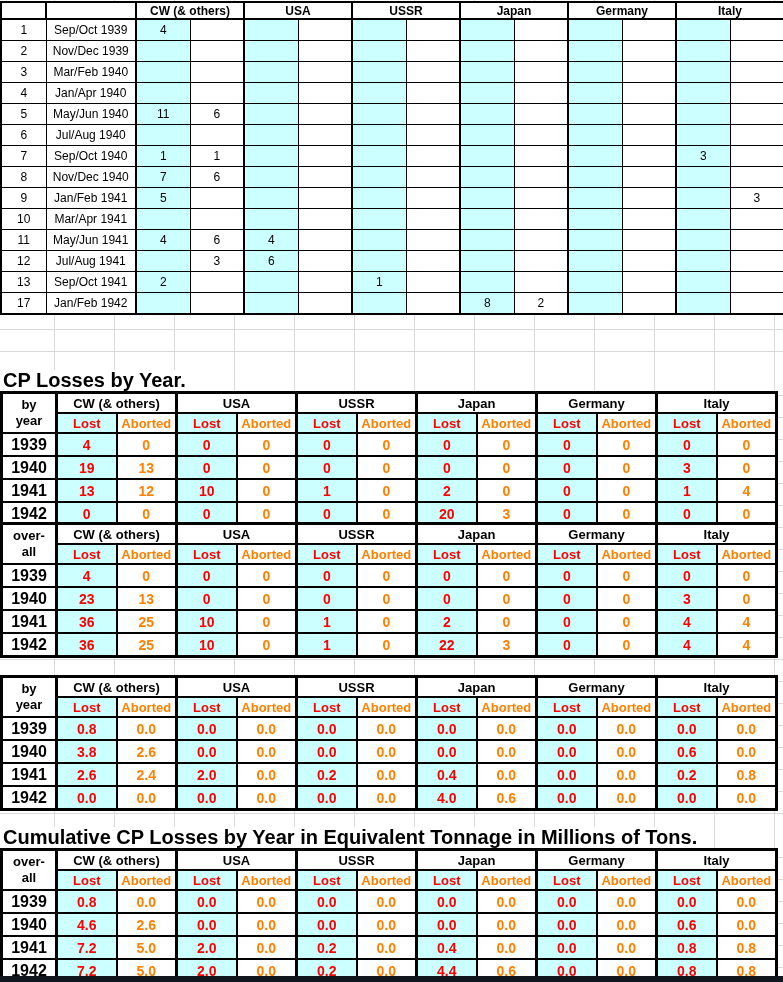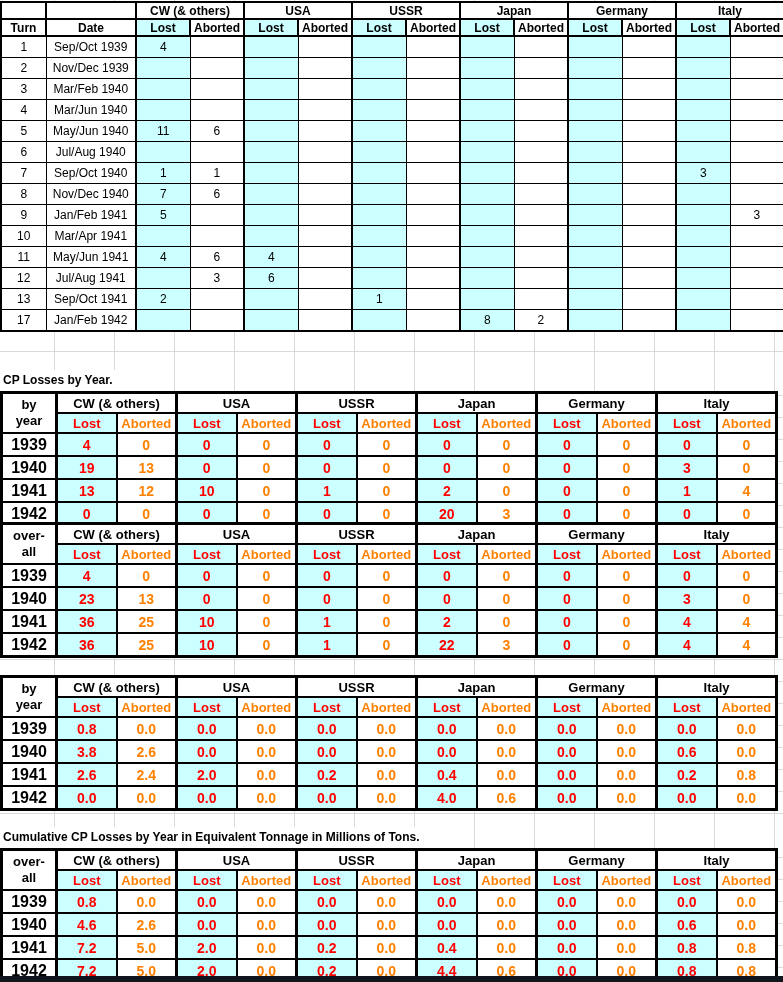--- a/index.html
+++ b/index.html
@@ -25,21 +25,21 @@
   .tt .gs{border-left-width:2px;}
   .hl{background:var(--highlight);}
 
   
   .section{position:absolute;left:0;width:783px;}
   .sec-title{
     height:21px;background-color:#fff;
     background-image:repeating-linear-gradient(to right, transparent 0, transparent 59px, var(--backdrop_grid) 59px, var(--backdrop_grid) 60px);
     background-position:-5px 0;
   }
-  .title-text{display:inline-block;background:#fff;font-weight:bold;font-size:12px;line-height:21px;padding:0 10px 0 3px;color:#000;}
+  .title-text{display:inline-block;background:#fff;font-weight:bold;font-size:20px;line-height:21px;padding:0 10px 0 3px;color:#000;}
   .sec{width:775px;border:3px solid var(--grid);}
   .sec th,.sec td{border:2px solid var(--grid);font-weight:bold;color:#000;}
   .sec .gs{border-left-width:3px;}
   .sec .cth{font-size:13px;height:18px;}
   .sec .sub{font-size:13px;height:18px;}
   .sec .lost-h{color:var(--lost);background:var(--highlight);}
   .sec .ab-h{color:var(--aborted);}
   .sec .label{font-size:13px;height:18px;}
   .sec .label div{line-height:16px;}
   .sec td.year{font-size:16px;height:21px;}
@@ -75,36 +75,20 @@
       <tr>
         <th></th>
         <th></th>
         <th class="cth gs" colspan="2">CW (&amp; others)</th>
         <th class="cth gs" colspan="2">USA</th>
         <th class="cth gs" colspan="2">USSR</th>
         <th class="cth gs" colspan="2">Japan</th>
         <th class="cth gs" colspan="2">Germany</th>
         <th class="cth gs" colspan="2">Italy</th>
       </tr>
-      <tr>
-        <th>Turn</th>
-        <th>Date</th>
-        <th class="hl gs">Lost</th>
-        <th>Aborted</th>
-        <th class="hl gs">Lost</th>
-        <th>Aborted</th>
-        <th class="hl gs">Lost</th>
-        <th>Aborted</th>
-        <th class="hl gs">Lost</th>
-        <th>Aborted</th>
-        <th class="hl gs">Lost</th>
-        <th>Aborted</th>
-        <th class="hl gs">Lost</th>
-        <th>Aborted</th>
-      </tr>
     </thead>
     <tbody>
       <tr>
         <td>1</td>
         <td>Sep/Oct 1939</td>
         <td class="hl gs">4</td>
         <td class=""></td>
         <td class="hl gs"></td>
         <td class=""></td>
         <td class="hl gs"></td>
@@ -143,21 +127,21 @@
         <td class=""></td>
         <td class="hl gs"></td>
         <td class=""></td>
         <td class="hl gs"></td>
         <td class=""></td>
         <td class="hl gs"></td>
         <td class=""></td>
       </tr>
       <tr>
         <td>4</td>
-        <td>Mar/Jun 1940</td>
+        <td>Jan/Apr 1940</td>
         <td class="hl gs"></td>
         <td class=""></td>
         <td class="hl gs"></td>
         <td class=""></td>
         <td class="hl gs"></td>
         <td class=""></td>
         <td class="hl gs"></td>
         <td class=""></td>
         <td class="hl gs"></td>
         <td class=""></td>

